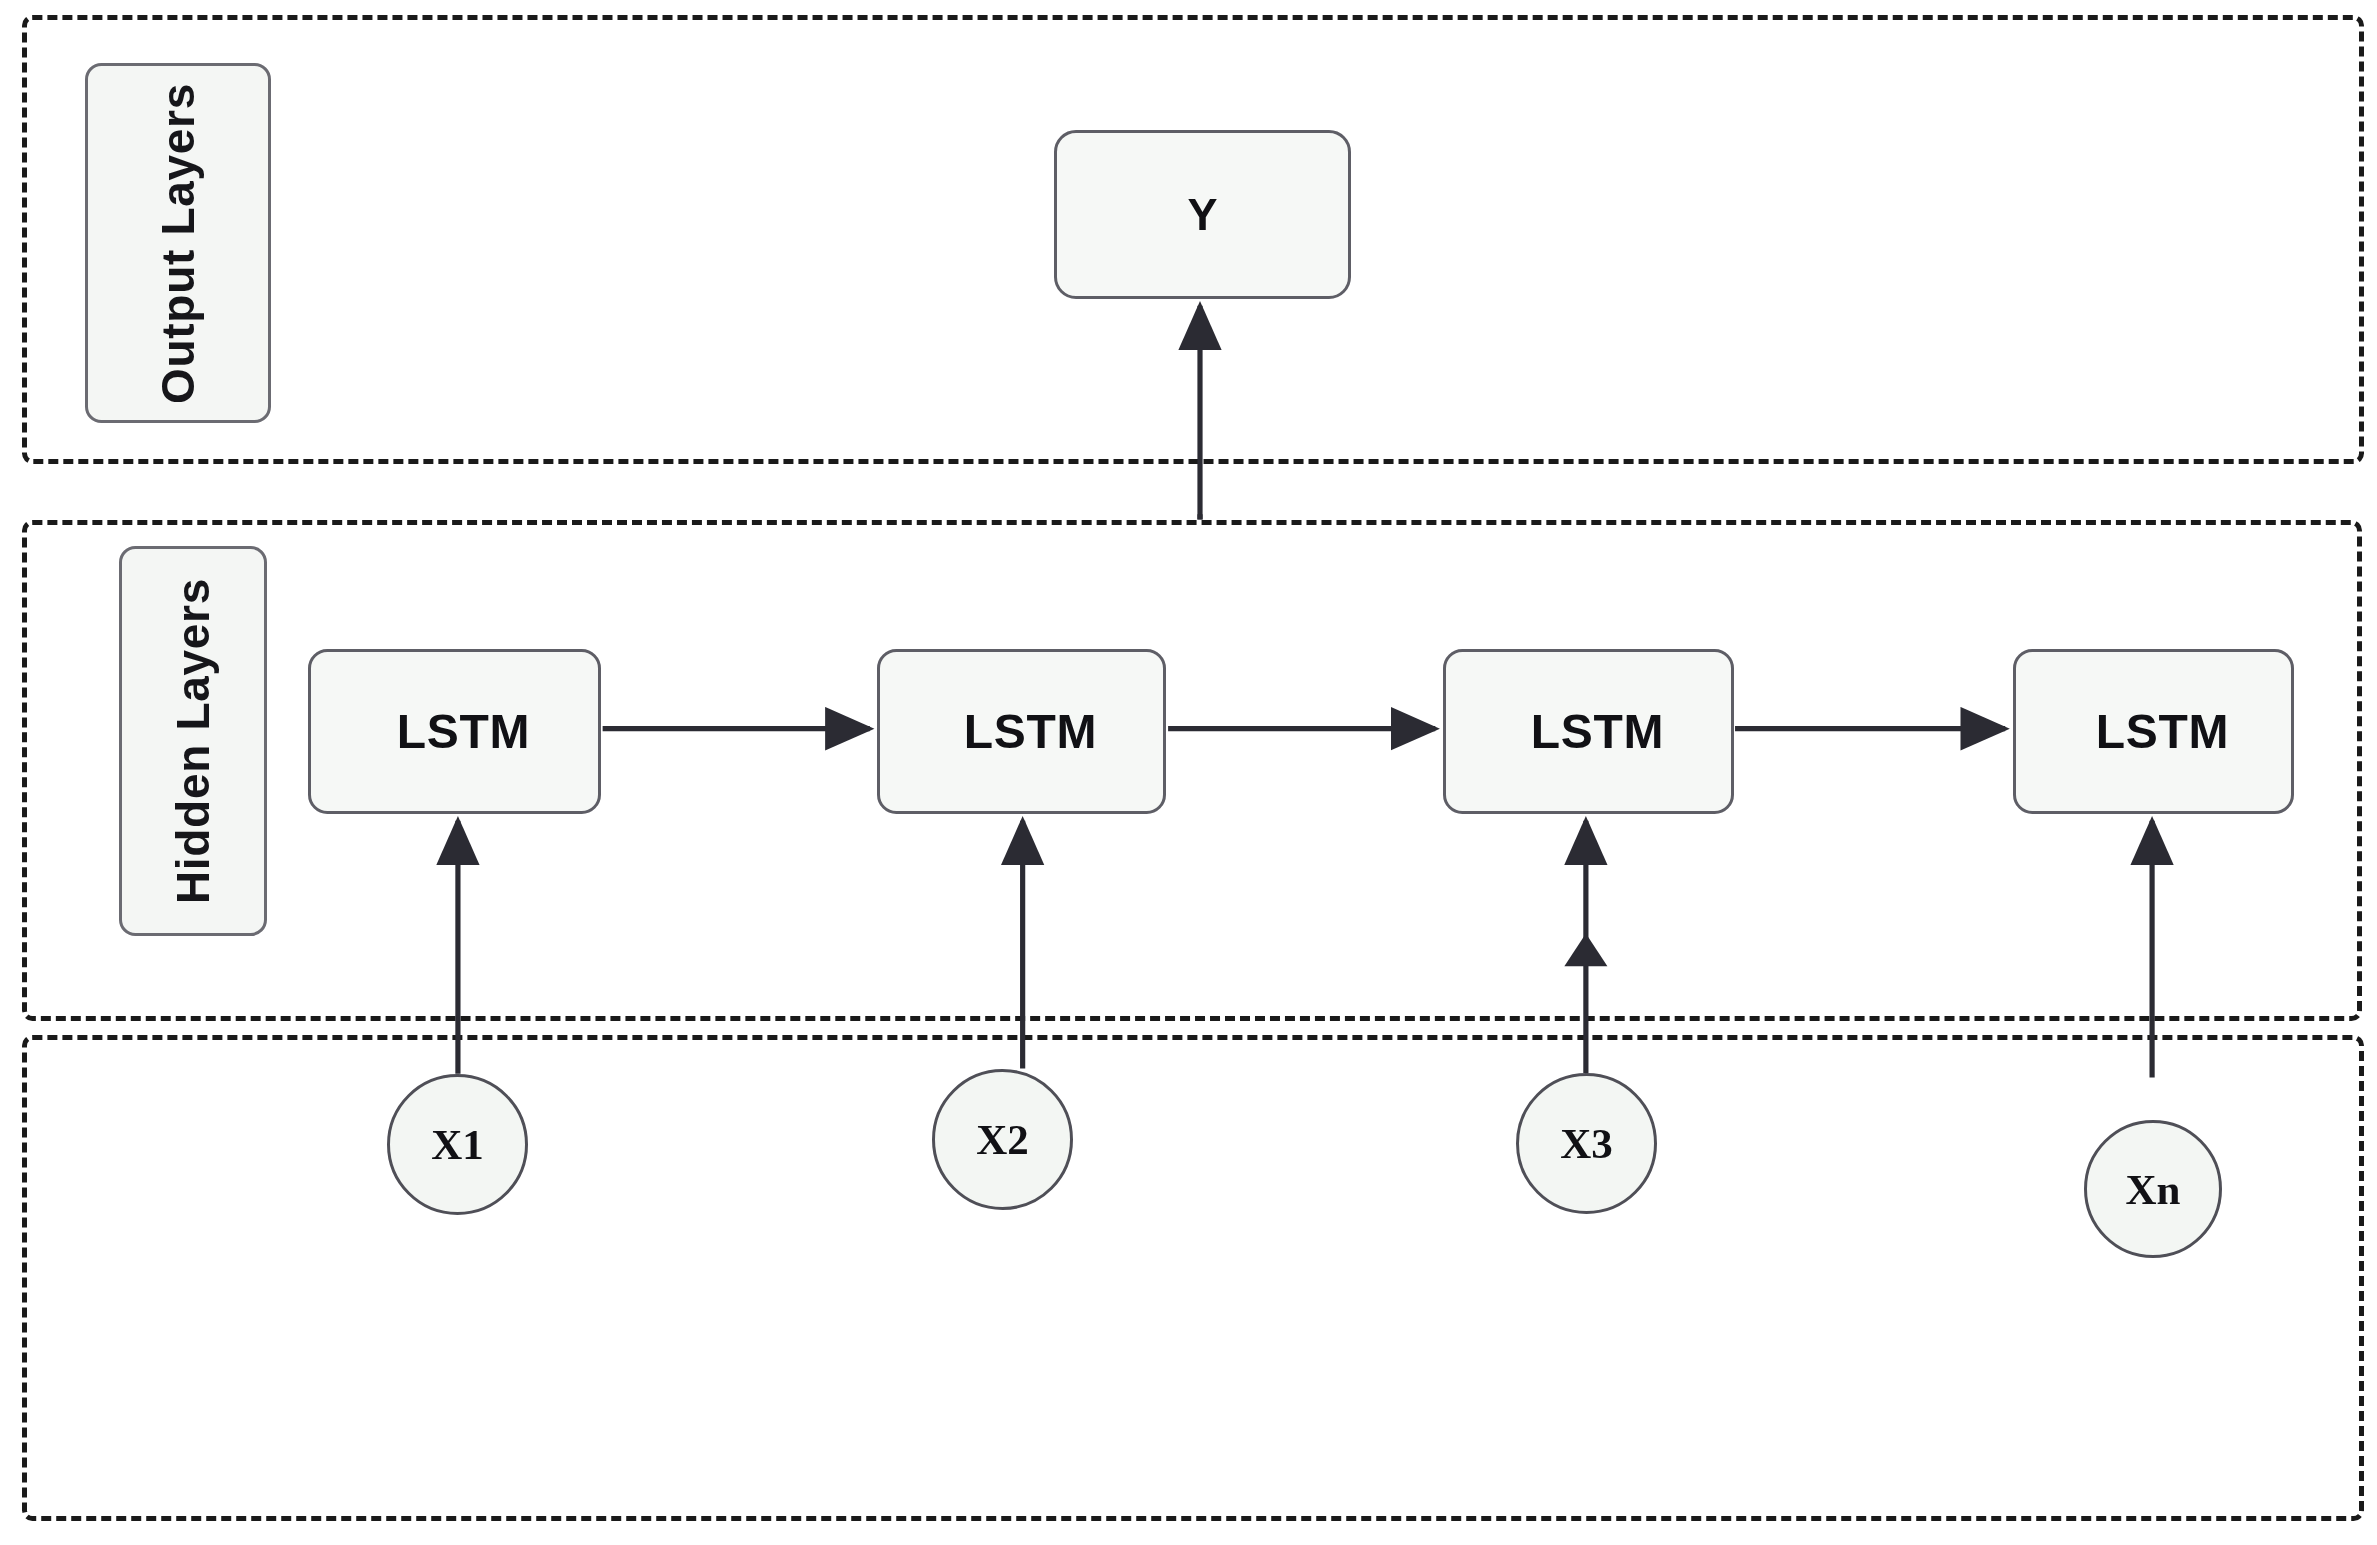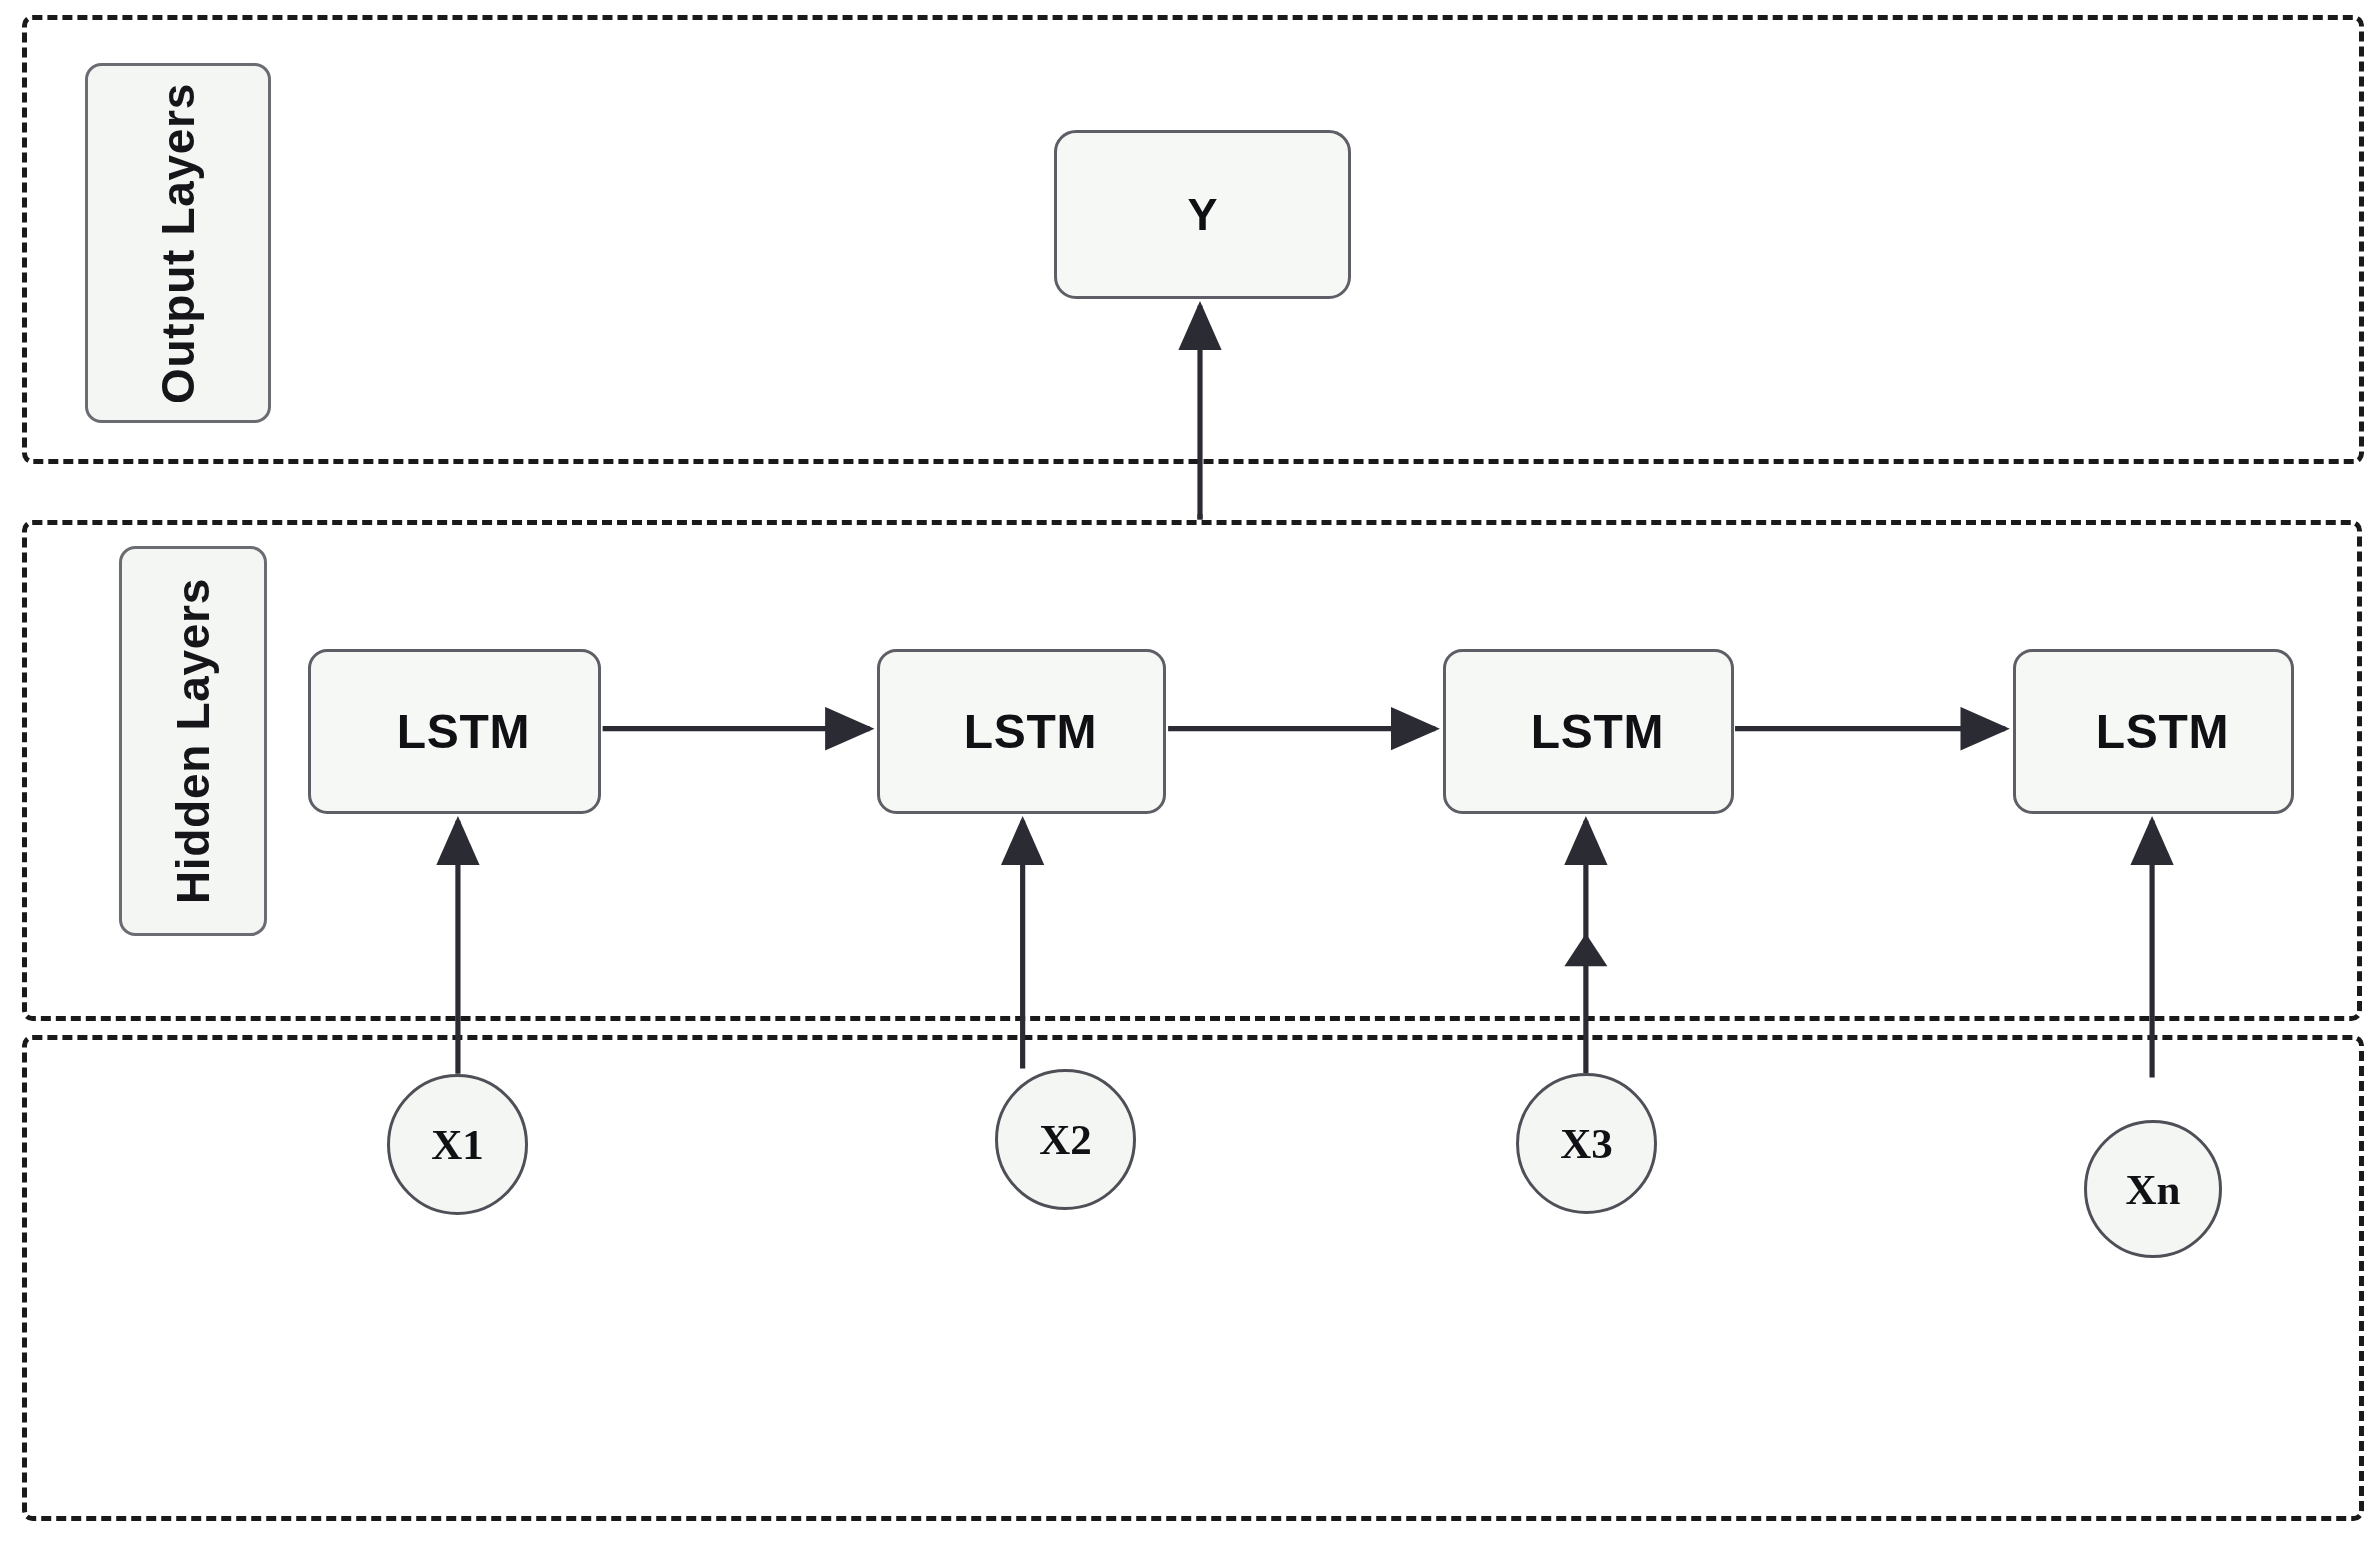--- a/index.html
+++ b/index.html
@@ -126,21 +126,21 @@
   <div class="node-box" style="left:308px; top:649px; width:293px; height:165px;">LSTM</div>
 
   <div class="node-box" style="left:877px; top:649px; width:289px; height:165px;">LSTM</div>
 
   <div class="node-box" style="left:1443px; top:649px; width:291px; height:165px;">LSTM</div>
 
   <div class="node-box" style="left:2013px; top:649px; width:281px; height:165px;">LSTM</div>
 
   <div class="circle-node" style="left:387px; top:1074px; width:141px; height:141px;">X1</div>
 
-  <div class="circle-node" style="left:995px; top:1069px; width:141px; height:141px;">X2</div>
+  <div class="circle-node" style="left:932px; top:1069px; width:141px; height:141px;">X2</div>
 
   <div class="circle-node" style="left:1516px; top:1073px; width:141px; height:141px;">X3</div>
 
   <div class="circle-node" style="left:2084px; top:1120px; width:138px; height:138px;">Xn</div>
 
 
   <svg class="arrow-layer" viewBox="0 0 3203 2082" width="2377" height="1545" xmlns="http://www.w3.org/2000/svg">
     <defs>
       <marker id="ah" markerWidth="11" markerHeight="11" refX="8.6" refY="4.2" orient="auto" markerUnits="strokeWidth">
         <path d="M0,0 L9.5,4.2 L0,8.4 z" fill="#2b2b33"></path>

